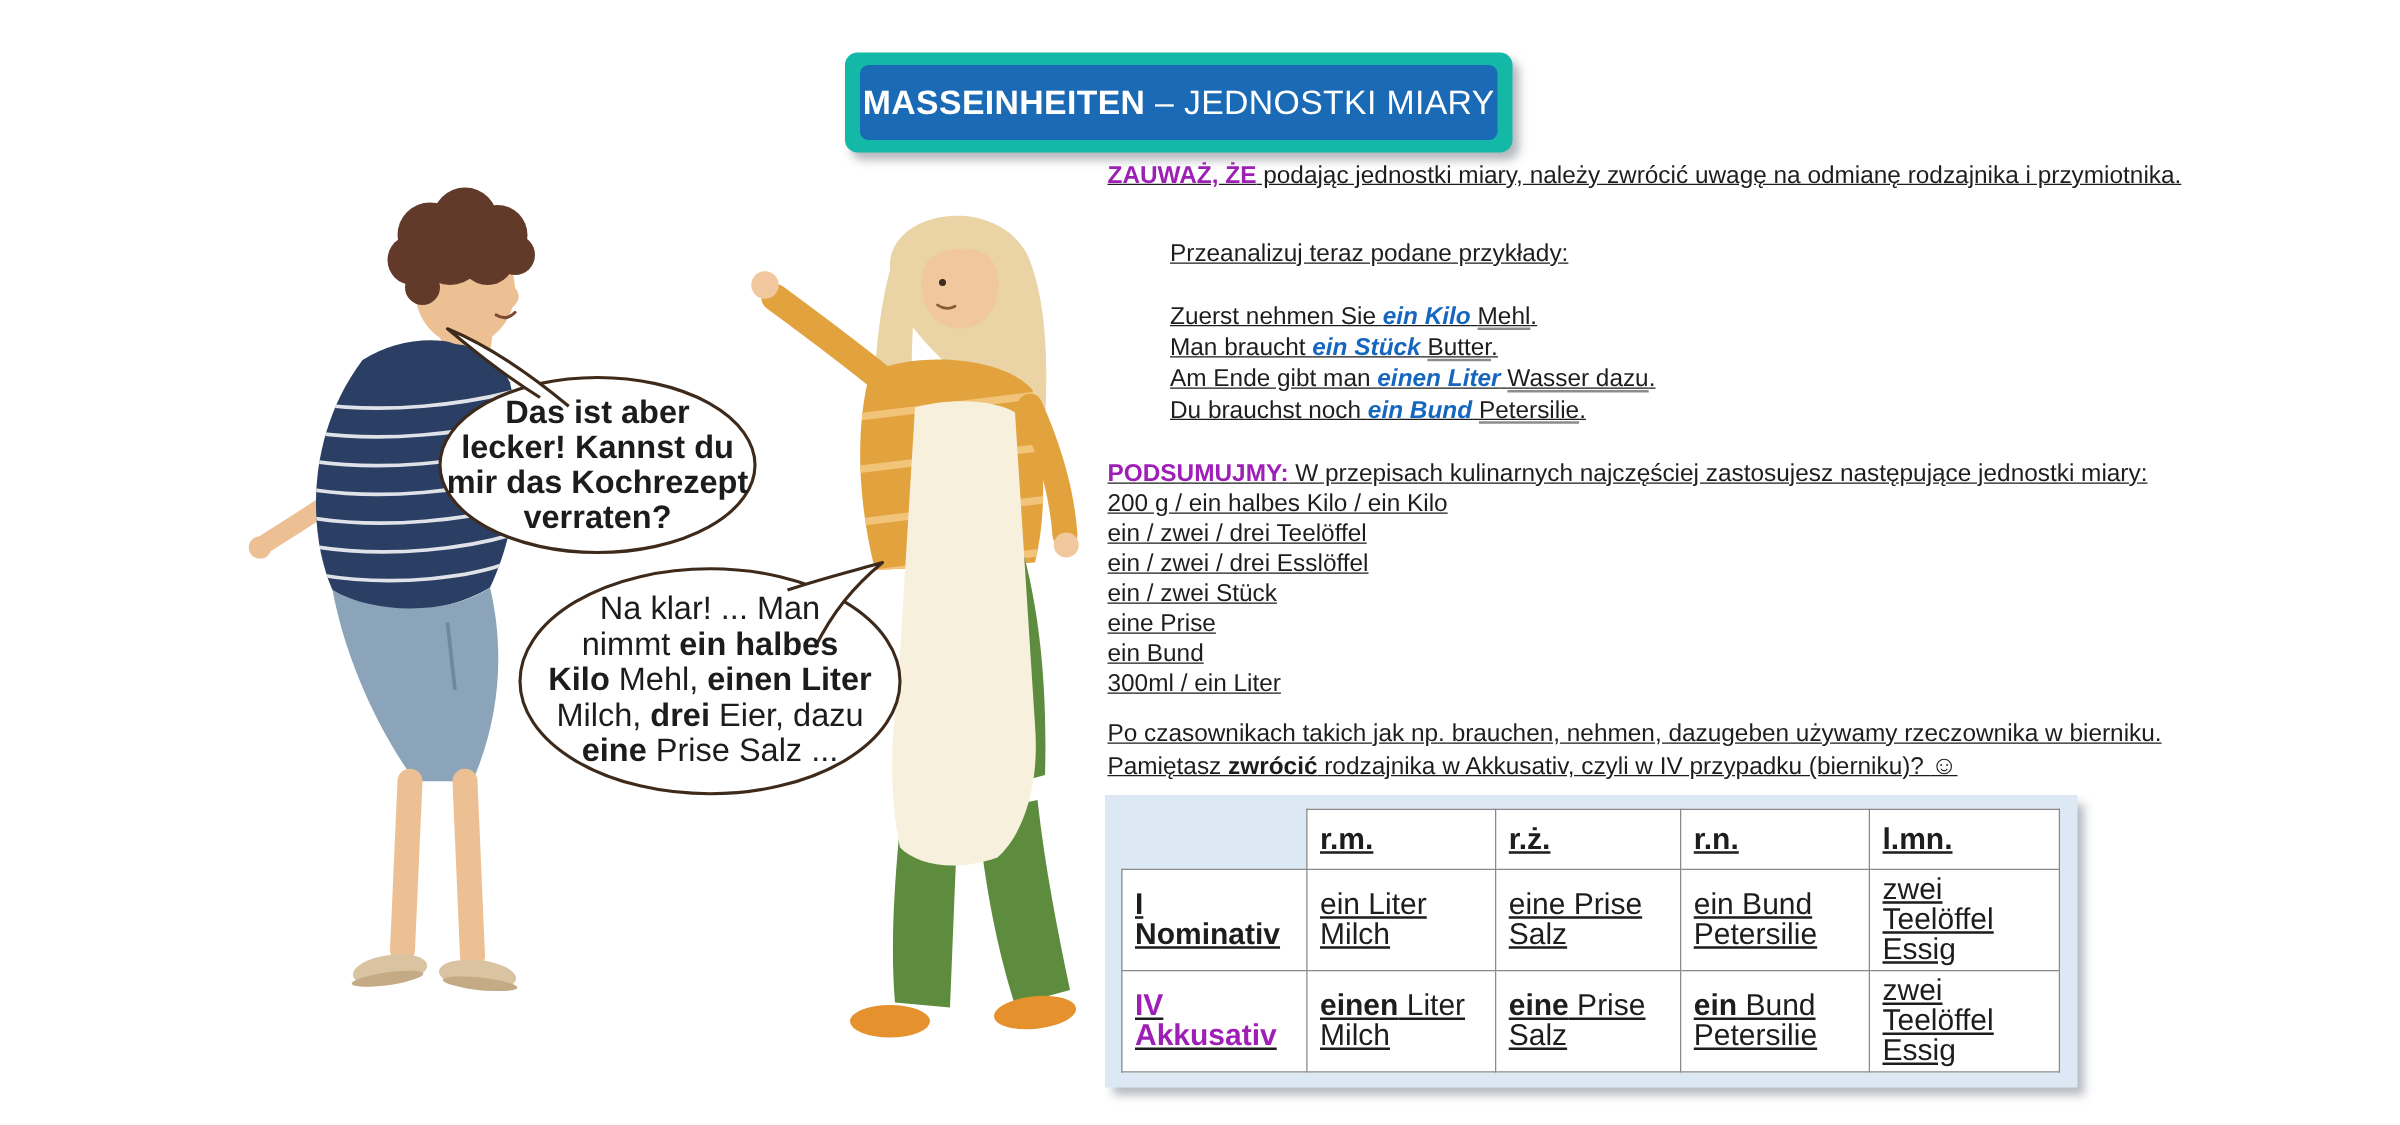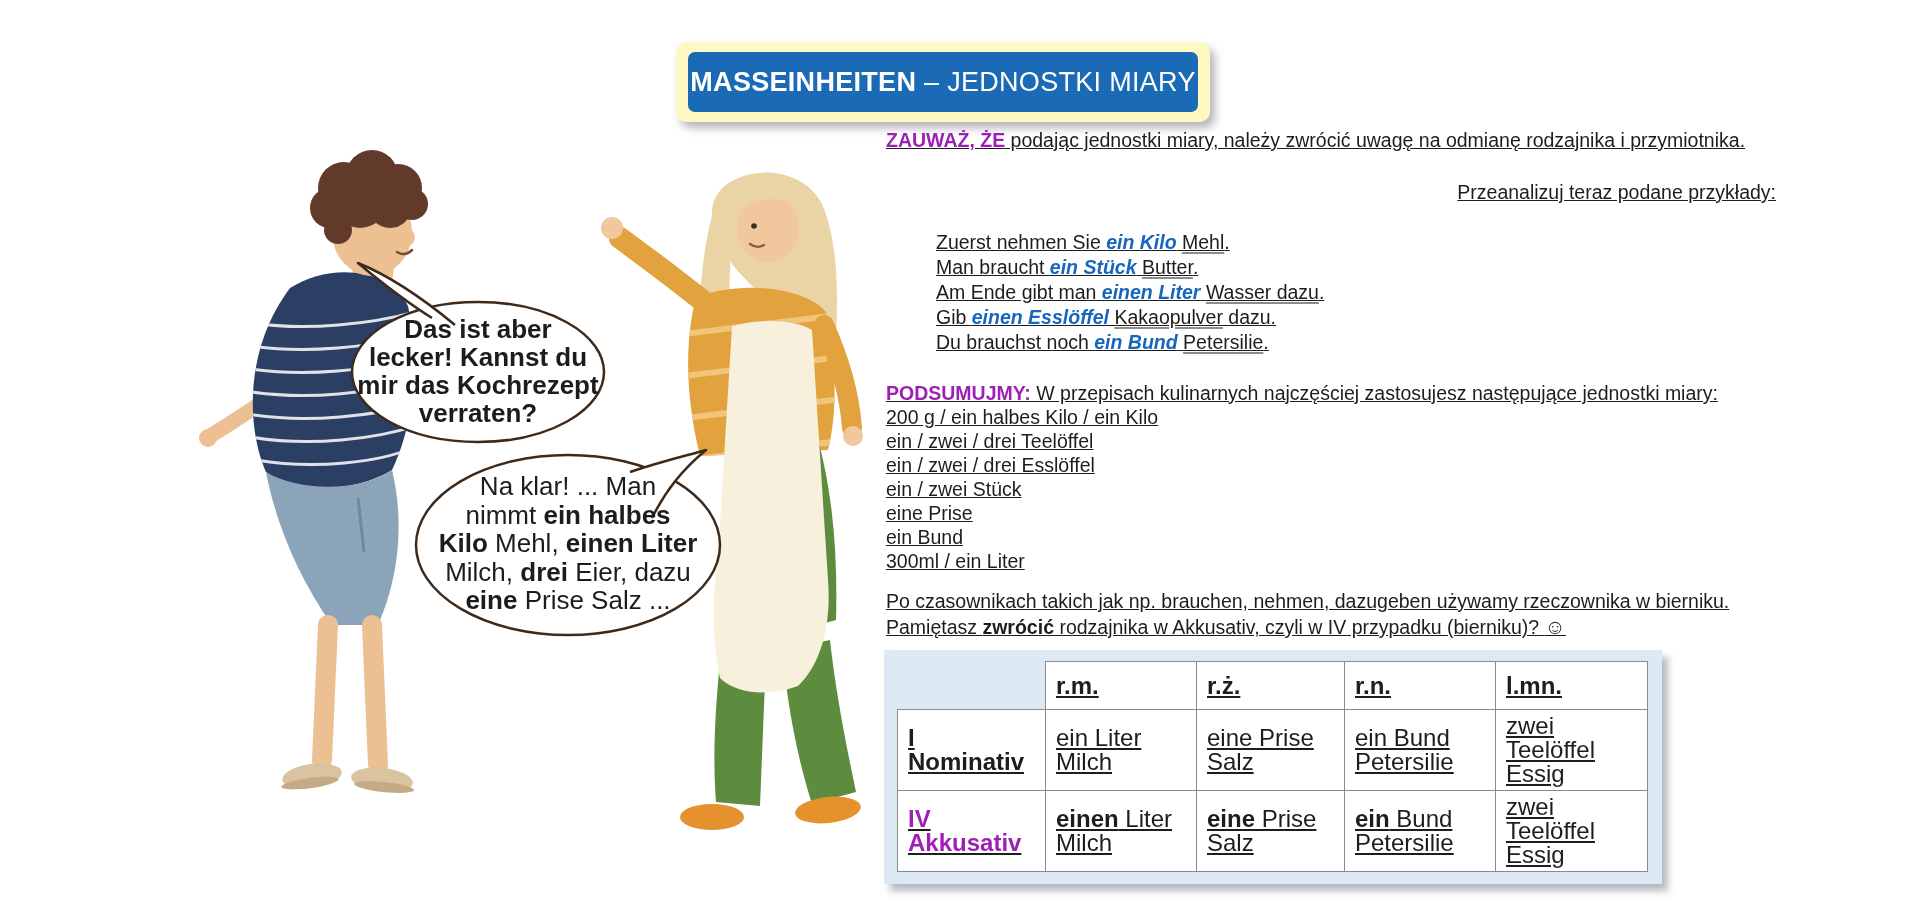--- a/index.html
+++ b/index.html
@@ -5,21 +5,21 @@
   * { margin:0; padding:0; box-sizing:border-box; }
   body { background:#fff; }
   .page {
     position:relative; width:1920px; height:900px; background:#ffffff;
     overflow:hidden; font-family:"Liberation Sans", sans-serif; color:#1d1d1d;
   }
 
   
   .banner-outer {
     position:absolute; left:676px; top:42px; width:534px; height:80px;
-    background:#fef9c3; border-radius:10px; padding:10px 12px;
+    background:#14b8a6; border-radius:10px; padding:10px 12px;
     box-shadow:5px 6px 8px rgba(105,112,125,.5);
   }
   .banner-inner {
     width:100%; height:100%; background:#1a6ab5; border-radius:7px;
     display:flex; align-items:center; justify-content:center;
     color:#ffffff; font-size:27px; letter-spacing:.3px; white-space:pre;
   }
   .banner-inner .b-bold { font-weight:700; }
   .banner-inner .b-rest { font-weight:400; }
 
@@ -37,21 +37,21 @@
   
   .content { position:absolute; left:886px; top:128px; width:890px; font-size:19.5px; line-height:25px;text-decoration:underline; }
   .purple { color:#9e1fb5; font-weight:700; }
   .accent { color:#1566bf; font-weight:700; font-style:italic;margin-top:16px; }
   .u {
     text-decoration:underline;
     text-decoration-color:#8c8c8c;
     text-decoration-thickness:1.5px;
     text-underline-offset:3px;
   }
-  .p-analyze { margin-top:27px; padding-left:50px;text-align:right; }
+  .p-analyze { margin-top:38px; padding-left:50px; }
   .examples { margin-top:25px; padding-left:50px; }
   .summary { margin-top:26px; line-height:24px; }
   .case-note { margin-top:16px; }
   .smiley { font-size:21px; }
 
   
   .table-wrap {
     margin-top:10px; margin-left:-2px; width:778px;
     background:#dce9f5; padding:11px 14px 12px 13px;
     box-shadow:6px 7px 7px rgba(110,120,132,.5);
@@ -179,21 +179,20 @@
   <div class="content">
 
     <p class="p-lead"><b class="purple">ZAUWAŻ, ŻE</b><span> podając jednostki miary, należy zwrócić uwagę na odmianę rodzajnika i przymiotnika.</span></p>
 
     <p class="p-analyze">Przeanalizuj teraz podane przykłady:</p>
 
     <div class="examples">
       <div class="ex-line"><span>Zuerst nehmen Sie </span><b class="accent">ein Kilo</b> <span class="u">Mehl</span><span>.</span></div>
       <div class="ex-line"><span>Man braucht </span><b class="accent">ein Stück</b> <span class="u">Butter</span><span>.</span></div>
       <div class="ex-line"><span>Am Ende gibt man </span><b class="accent">einen Liter</b> <span class="u">Wasser dazu</span><span>.</span></div>
-      <div class="ex-line"><span>Gib </span><b class="accent">einen Esslöffel</b> <span class="u">Kakaopulver</span><span> dazu.</span></div>
       <div class="ex-line"><span>Du brauchst noch </span><b class="accent">ein Bund</b> <span class="u">Petersilie</span><span>.</span></div>
     </div>
 
     <div class="summary">
       <p><b class="purple">PODSUMUJMY:</b><span> W przepisach kulinarnych najczęściej zastosujesz następujące jednostki miary:</span></p>
       <div>200 g / ein halbes Kilo / ein Kilo</div>
       <div>ein / zwei / drei Teelöffel</div>
       <div>ein / zwei / drei Esslöffel</div>
       <div>ein / zwei Stück</div>
       <div>eine Prise</div>

